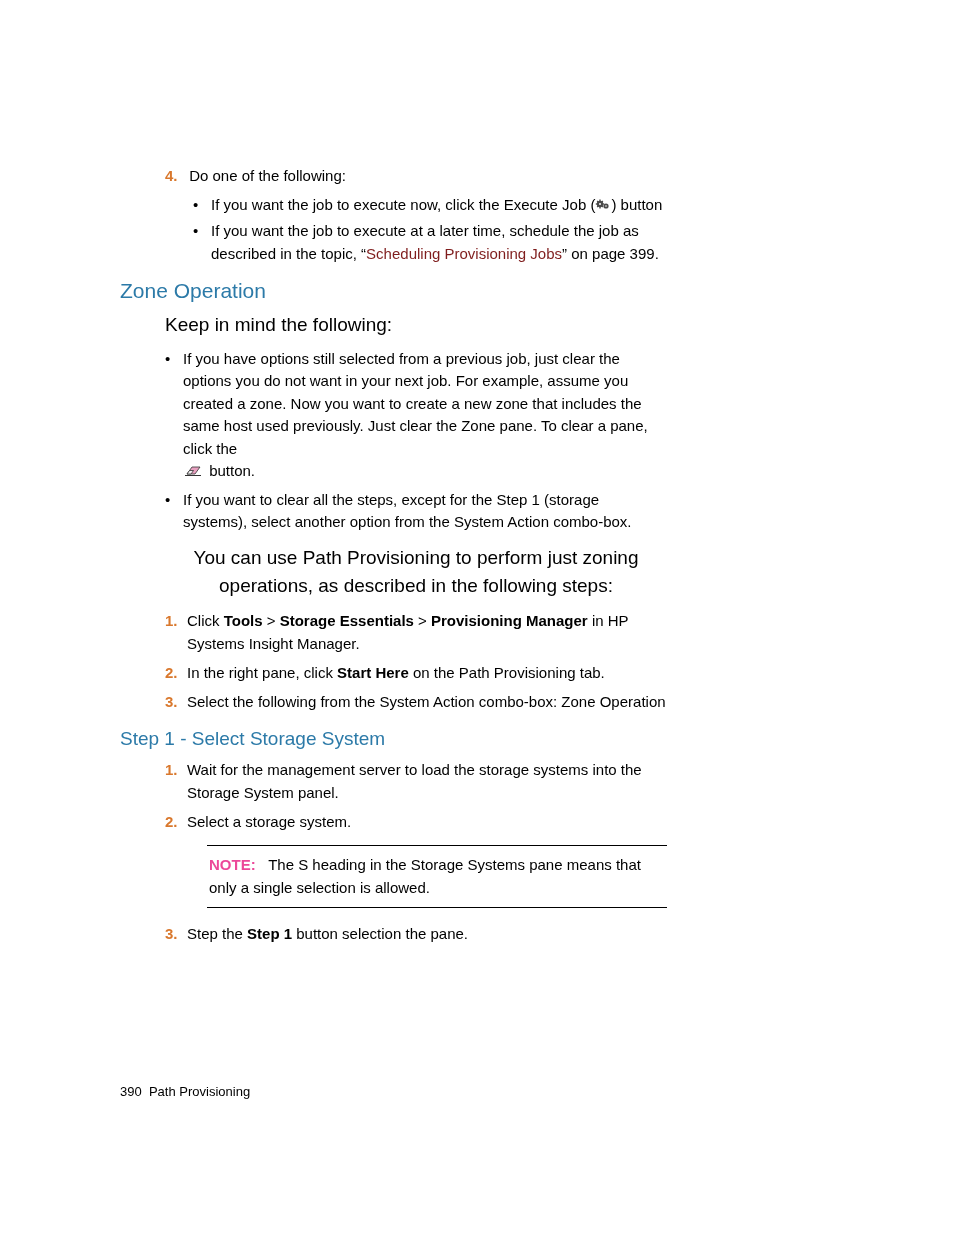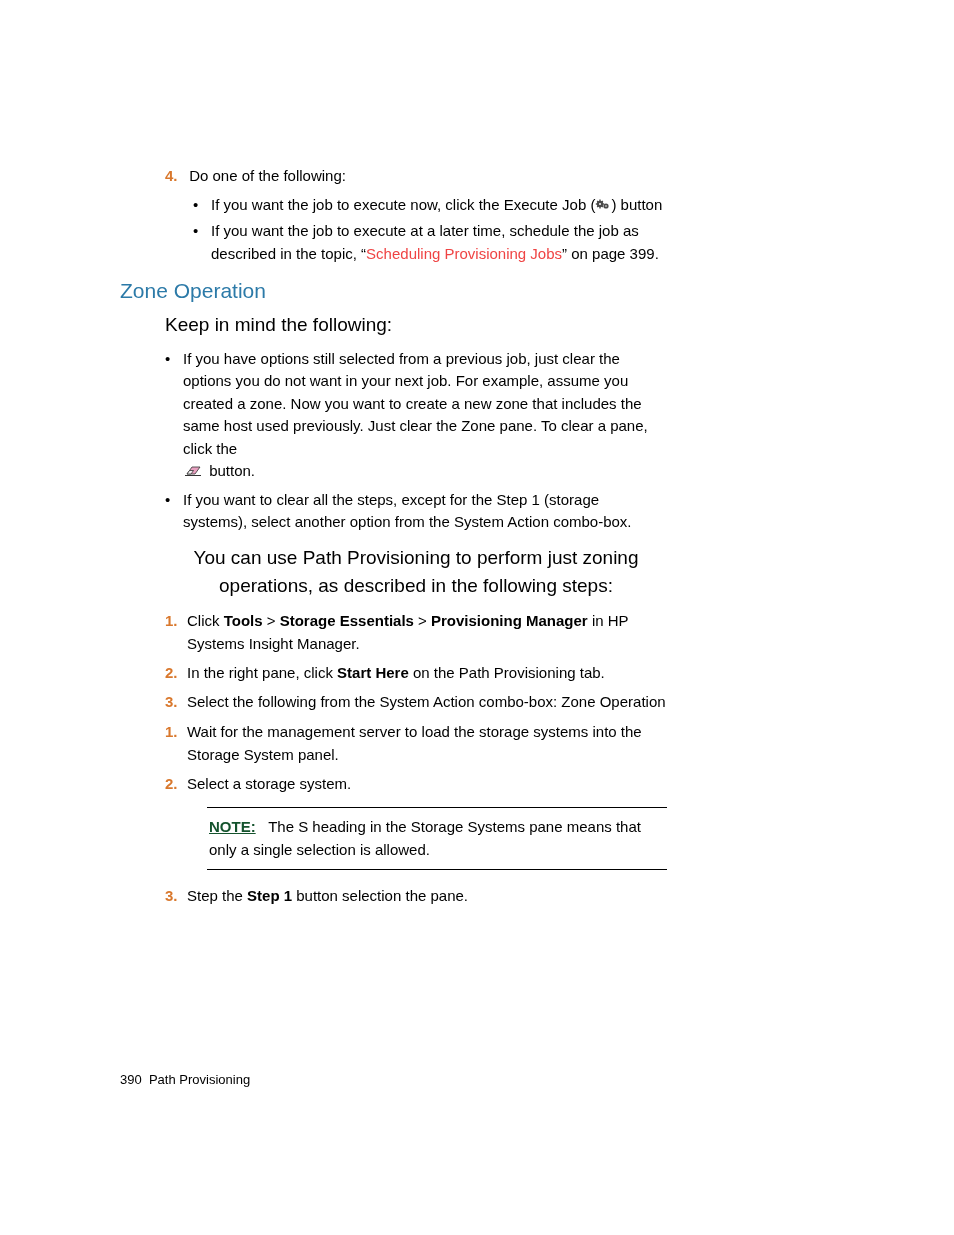--- a/index.html
+++ b/index.html
@@ -42,21 +42,21 @@
     line-height: 1.5;
     margin-bottom: 4px;
     display: flex;
   }
   .bullet-dot {
     width: 18px;
     flex: 0 0 18px;
   }
   .bullet-body { flex: 1; }
   .link {
-    color: #ef4444;
+    color: #7f1d1d;
   }
   .h2 {
     color: #2c7aa8;
     font-size: 21px;
     font-weight: 400;
     margin: 14px 0 8px -45px;
   }
   .h3 {
     color: #2c7aa8;
     font-size: 19px;
@@ -95,28 +95,27 @@
   }
   .note-box {
     margin: 12px 0 14px 42px;
     border-top: 1px solid #000;
     border-bottom: 1px solid #000;
     padding: 8px 2px;
     font-size: 15px;
     line-height: 1.5;
   }
   .note-label {
-    color: #14532d;
+    color: #ec4899;
     font-weight: bold;
-    text-decoration: underline;
   }
   .footer {
     position: absolute;
     left: 120px;
-    bottom: 148px;
+    bottom: 136px;
     font-size: 13px;
     color: #000;
   }
 </style>
 </head>
 <body>
 
 <div class="page">
   <div class="content">
 
@@ -190,20 +189,21 @@
         <div class="ol-row">
           <div class="ol-num">2.</div>
           <div class="ol-body"><span>In the right pane, click </span><span class="bold">Start Here</span><span> on the Path Provisioning tab.</span></div>
         </div>
         <div class="ol-row">
           <div class="ol-num">3.</div>
           <div class="ol-body"><span>Select the following from the System Action combo-box: Zone Operation</span></div>
         </div>
       </div>
 
+    <div class="h3">Step 1 - Select Storage System</div>
 
     <div id="steps-sub">
         <div class="ol-row">
           <div class="ol-num">1.</div>
           <div class="ol-body">Wait for the management server to load the storage systems into the Storage System panel.</div>
         </div>
         <div class="ol-row">
           <div class="ol-num">2.</div>
           <div class="ol-body">Select a storage system.</div>
         </div>

